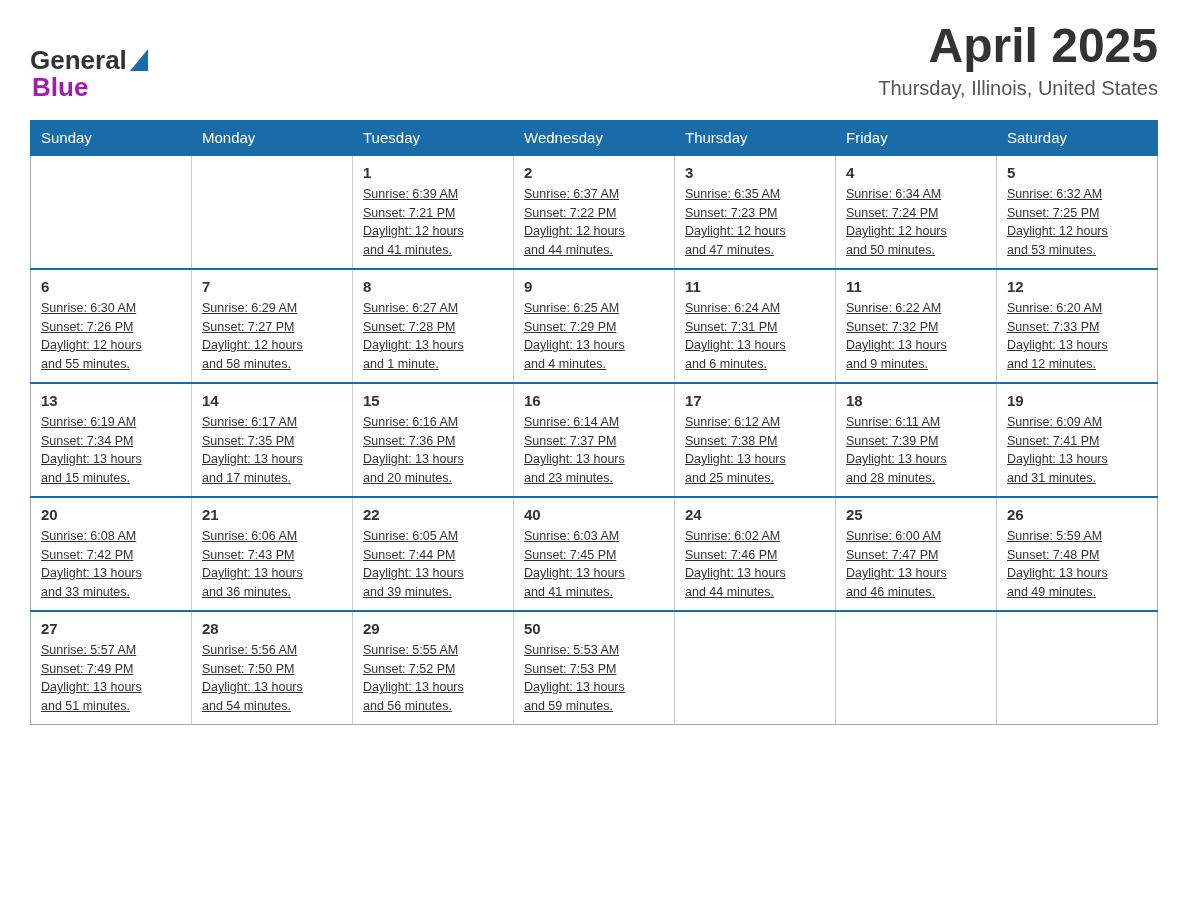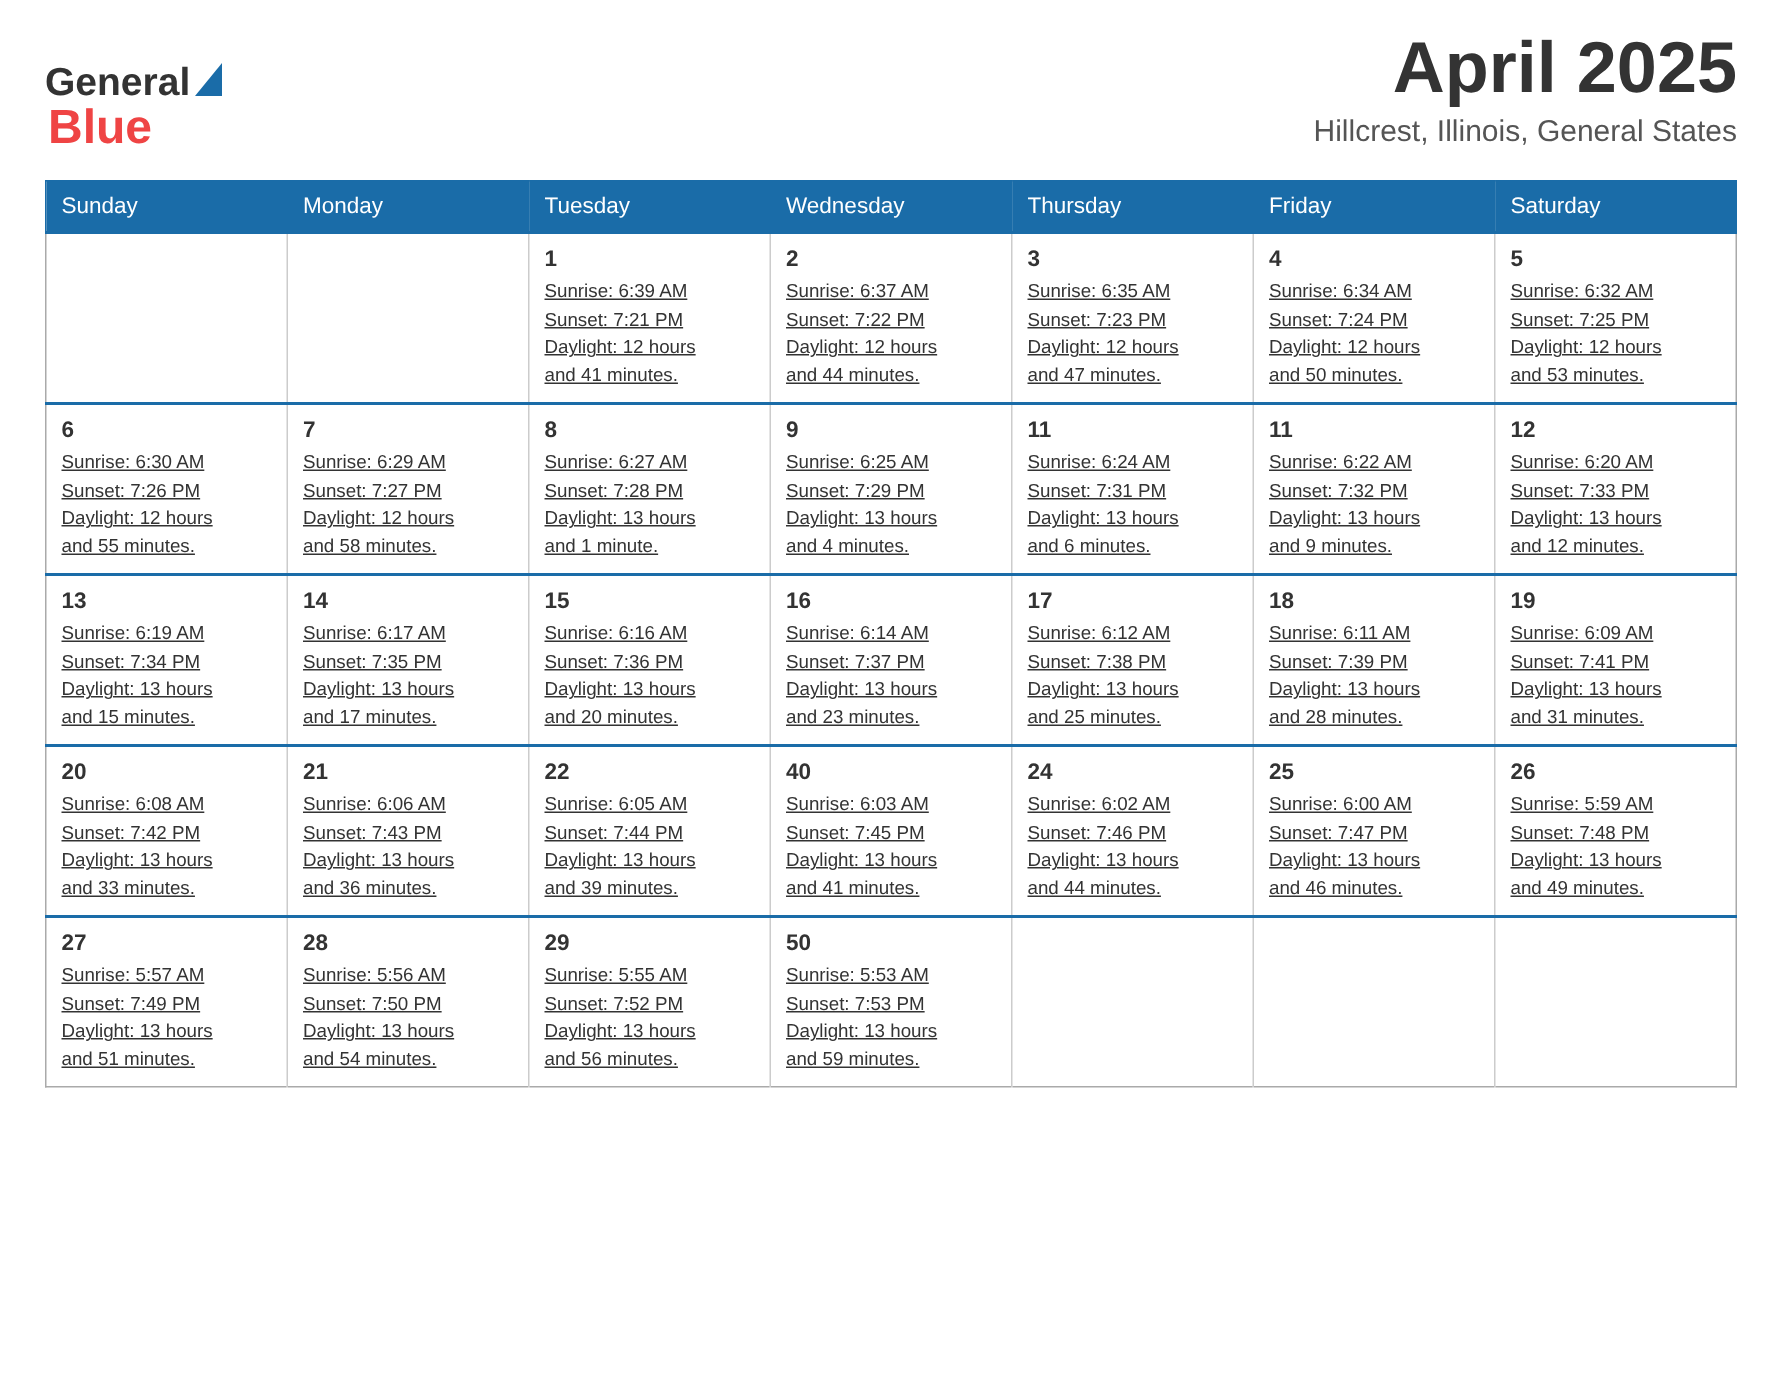--- a/index.html
+++ b/index.html
@@ -21,23 +21,23 @@
       display: flex;
       align-items: center;
       gap: 4px;
     }
     .logo-text-general {
       font-size: 26px;
       font-weight: bold;
       color: #333;
     }
     .logo-text-blue {
-      font-size: 32px;
-      font-weight: bold;
-      color: #ef4444;
+      font-size: 26px;
+      font-weight: bold;
+      color: #a21caf;
     }
     .title-block {
       text-align: right;
     }
     .title-block h1 {
       font-size: 48px;
       font-weight: bold;
       color: #333;
       line-height: 1.1;
     }
@@ -108,21 +108,21 @@
           <svg width="18" height="22" viewBox="0 0 18 22">
             <polygon points="0,22 18,22 18,0" fill="#1a6ca8"></polygon>
           </svg>
         </div>
       </div>
       <span class="logo-text-blue" style="margin-left:2px;">Blue</span>
     </div>
   </div>
   <div class="title-block">
     <h1>April 2025</h1>
-    <h2>Hillcrest, Illinois, General States</h2>
+    <h2>Thursday, Illinois, United States</h2>
   </div>
 </div>
 
 <table class="calendar">
   <thead>
     <tr>
     <th>Sunday</th>
         <th>Monday</th>
         <th>Tuesday</th>
         <th>Wednesday</th>

